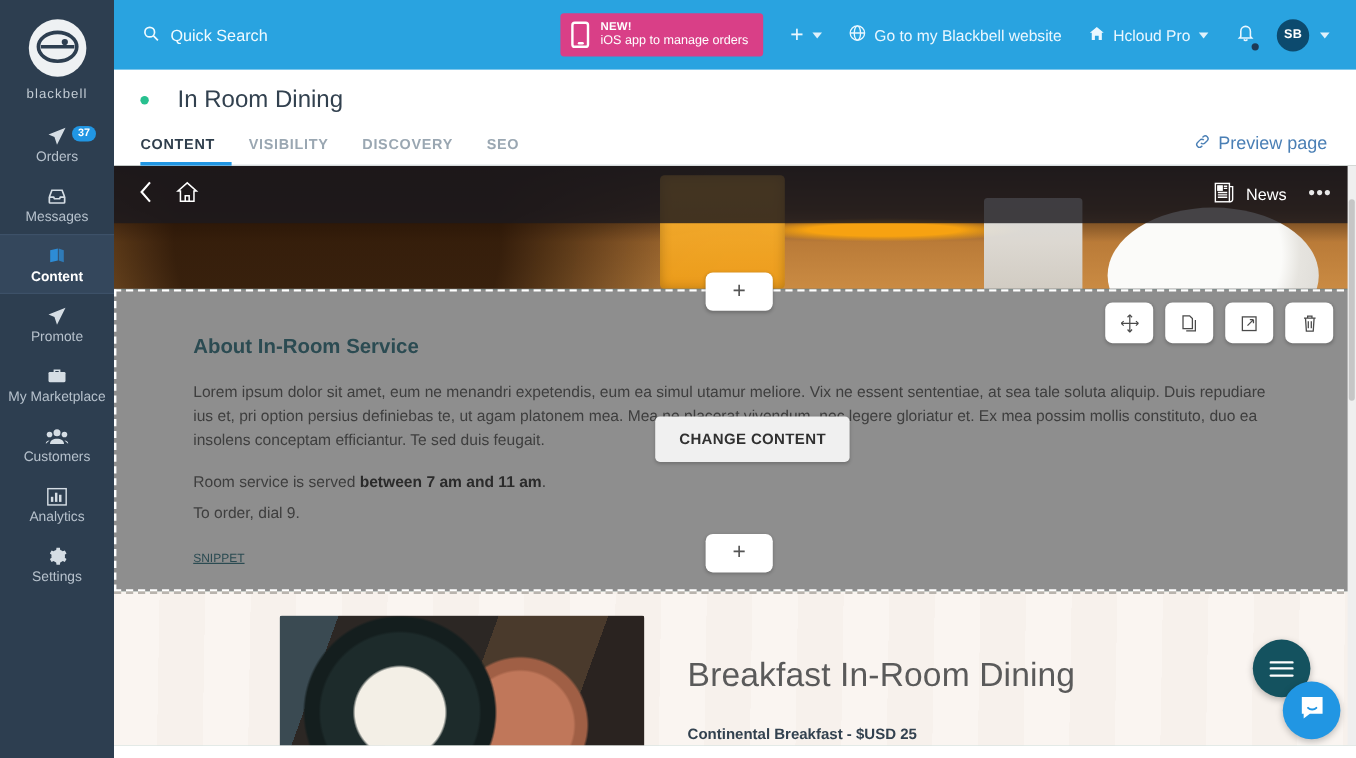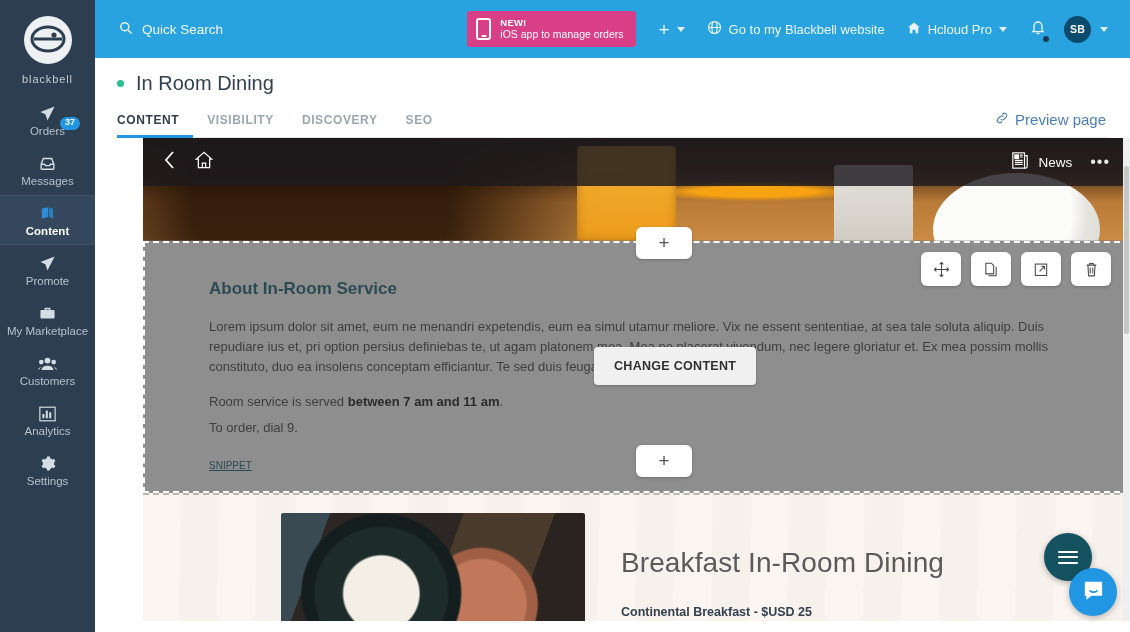--- a/index.html
+++ b/index.html
@@ -57,21 +57,21 @@
   .nav-item.active {
     background: #34475c;
     color: #ffffff;
     font-weight: bold;
     border-top: 1px solid #3d5168;
     border-bottom: 1px solid #3d5168;
   }
   .nav-item.active .ico { color: #2d8cd6; }
   .badge {
     position: absolute;
-    top: 22px; right: 15px;
+    top: 10px; right: 15px;
     background: #2196e3; color: #fff;
     font-size: 9px; font-weight: bold;
     border-radius: 8px;
     padding: 1px 5px 2px 5px;
     line-height: 1.1;
     min-width: 18px; text-align: center;
   }
 
   
   .pane { flex: 1; position: relative; height: 632px; overflow: hidden; background:#fff; }
@@ -121,21 +121,21 @@
     width: 27px; height: 27px; border-radius: 50%;
     background: #0c4a6e; color:#fff;
     display:flex; align-items:center; justify-content:center;
     font-size: 10.5px; font-weight: bold; letter-spacing:.3px;
     cursor:pointer;
   }
   .avatar-wrap { display:flex; align-items:center; gap:9px; padding: 0 8px 0 6px; }
 
   
   .page-head { background:#fff; padding: 0 22px; position:relative; z-index: 15; }
-  .page-title-row { display:flex; align-items:center; gap:12px; height: 44px; padding-top: 6px; text-align: right;}
+  .page-title-row { display:flex; align-items:center; gap:24px; height: 44px; padding-top: 6px; text-align: right;}
   .status-dot { width:7px; height:7px; border-radius:50%; background:#27c08f; }
   .page-title { font-size: 20px; color: #32414f; font-weight: normal; }
   .tabs-row {
     display: flex; align-items: stretch;
     border-bottom: 1px solid #e2e7ea;
     height: 36px; position:relative;
   }
   .tab {
     font-size: 12px; font-weight: bold; letter-spacing: .6px;
     color: #9aa7b2; padding: 0 14px;
@@ -147,21 +147,21 @@
   .tab.active:after {
     content:''; position:absolute; left:0; right:0; bottom:-1px;
     height: 3px; background: #2196e3;
   }
   .preview-link {
     margin-left:auto; display:flex; align-items:center; gap:6px;
     color:#4a7fb5; font-size: 15px; cursor:pointer; padding-right: 2px;
   }
 
   
-  .viewport { position: relative; height: 483px; overflow: hidden; background:#0f766e;margin-left:48px;}
+  .viewport { position: relative; height: 483px; overflow: hidden; background:#0f766e;}
 
   
   .hero { position: relative; height: 103px; overflow: hidden; }
   .hero-img {
     position:absolute; inset:0;
     background:
       radial-gradient(circle at 18% 58%, rgba(30,14,4,.85) 0 16%, rgba(30,14,4,0) 38%),
       radial-gradient(ellipse at 62% 52%, #f3a218 0 7%, rgba(243,162,24,0) 13%),
       linear-gradient(180deg,#2a1c10 0%, #5b3a1c 36%, #b77b3c 62%, #c78b47 100%),
       linear-gradient(90deg,#5e3d1e 0%,#7a5026 28%,#e8a83a 44%,#f2b344 52%,#8b5e2c 62%,#cfd2d0 74%,#e9e6e0 86%,#d9b27f 100%);

